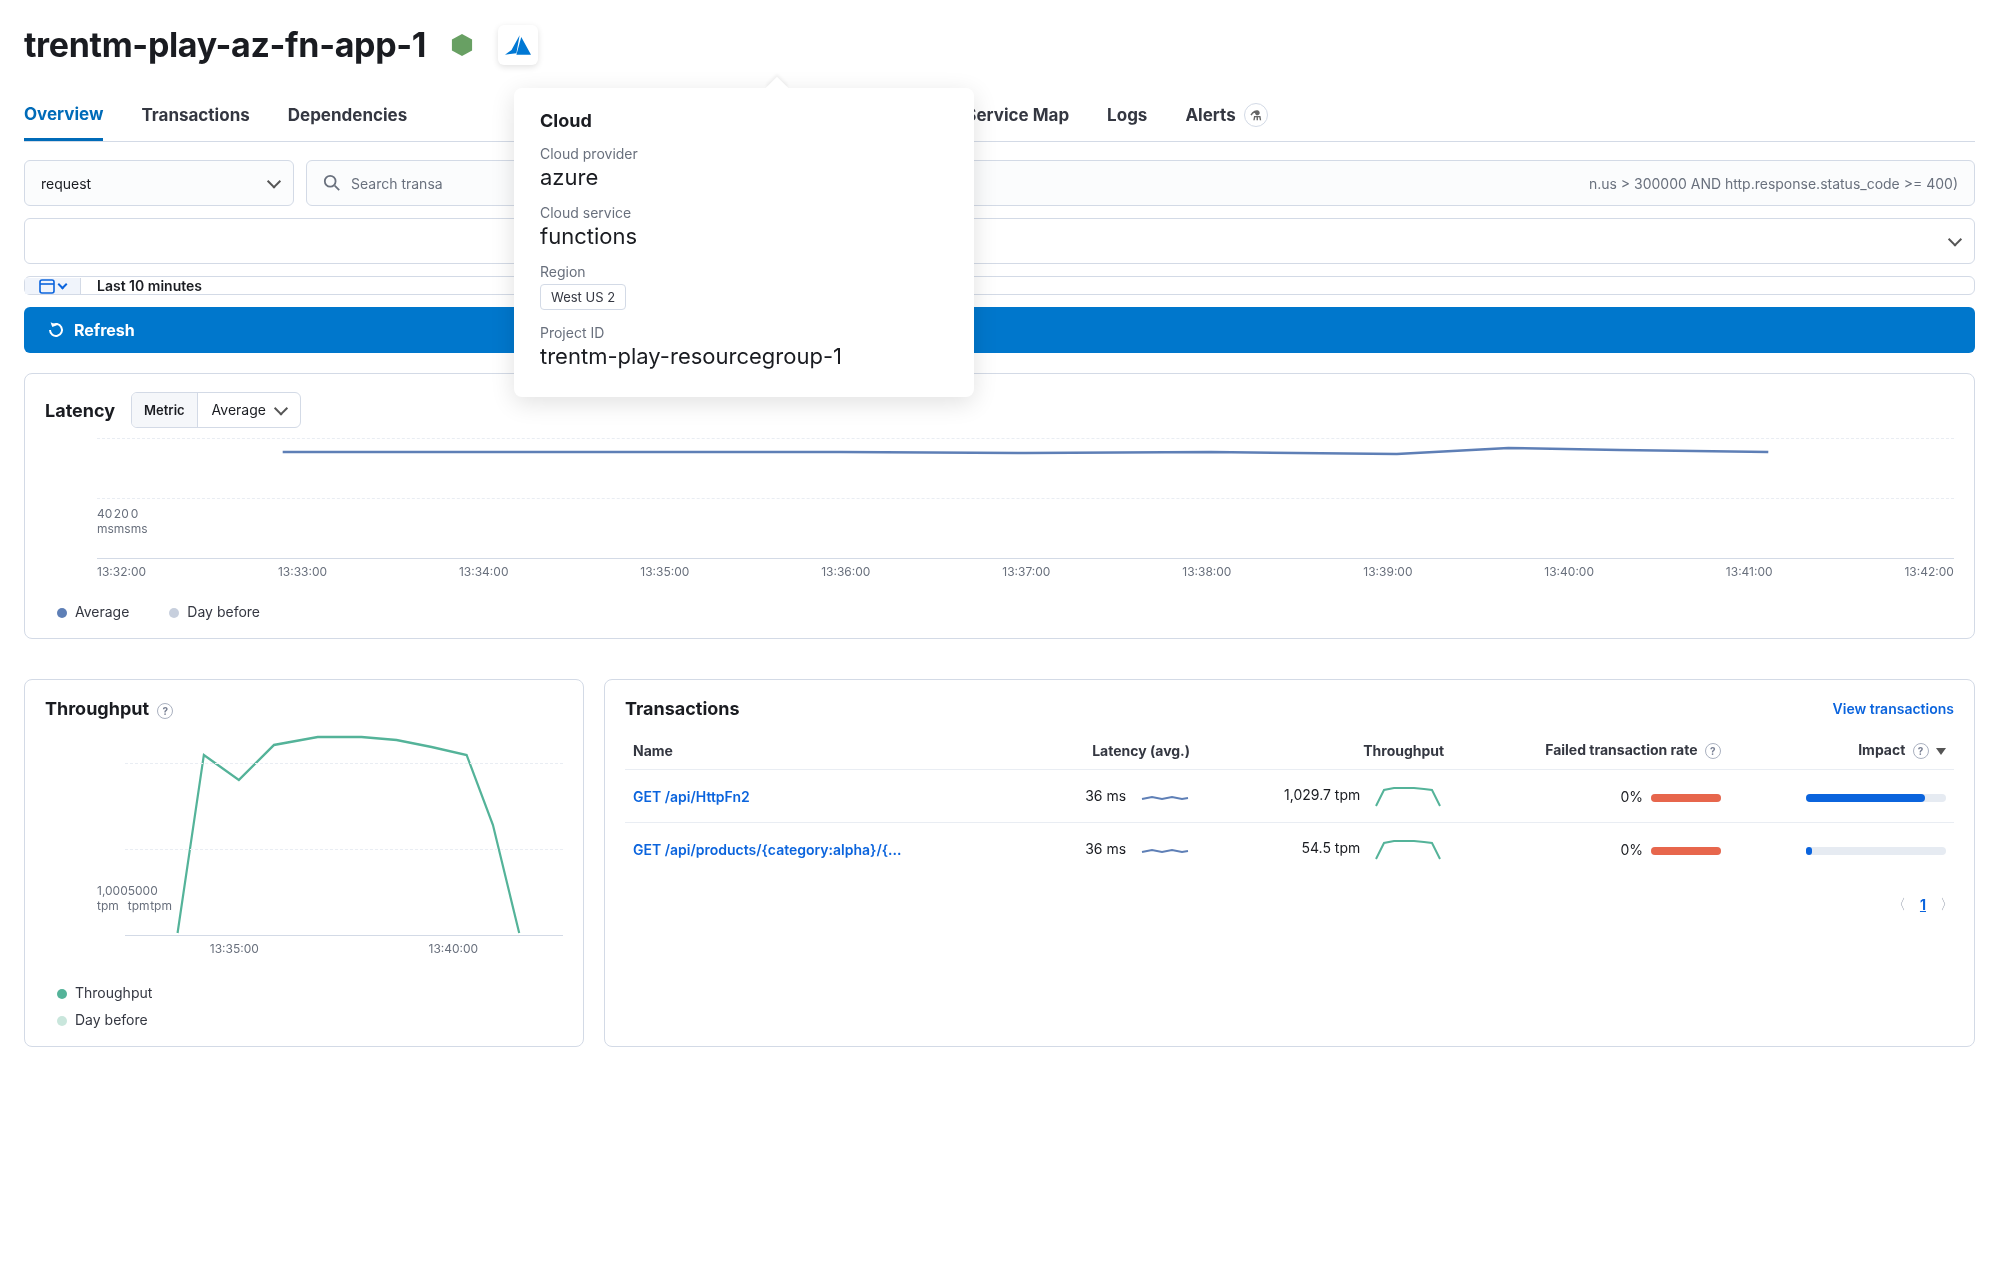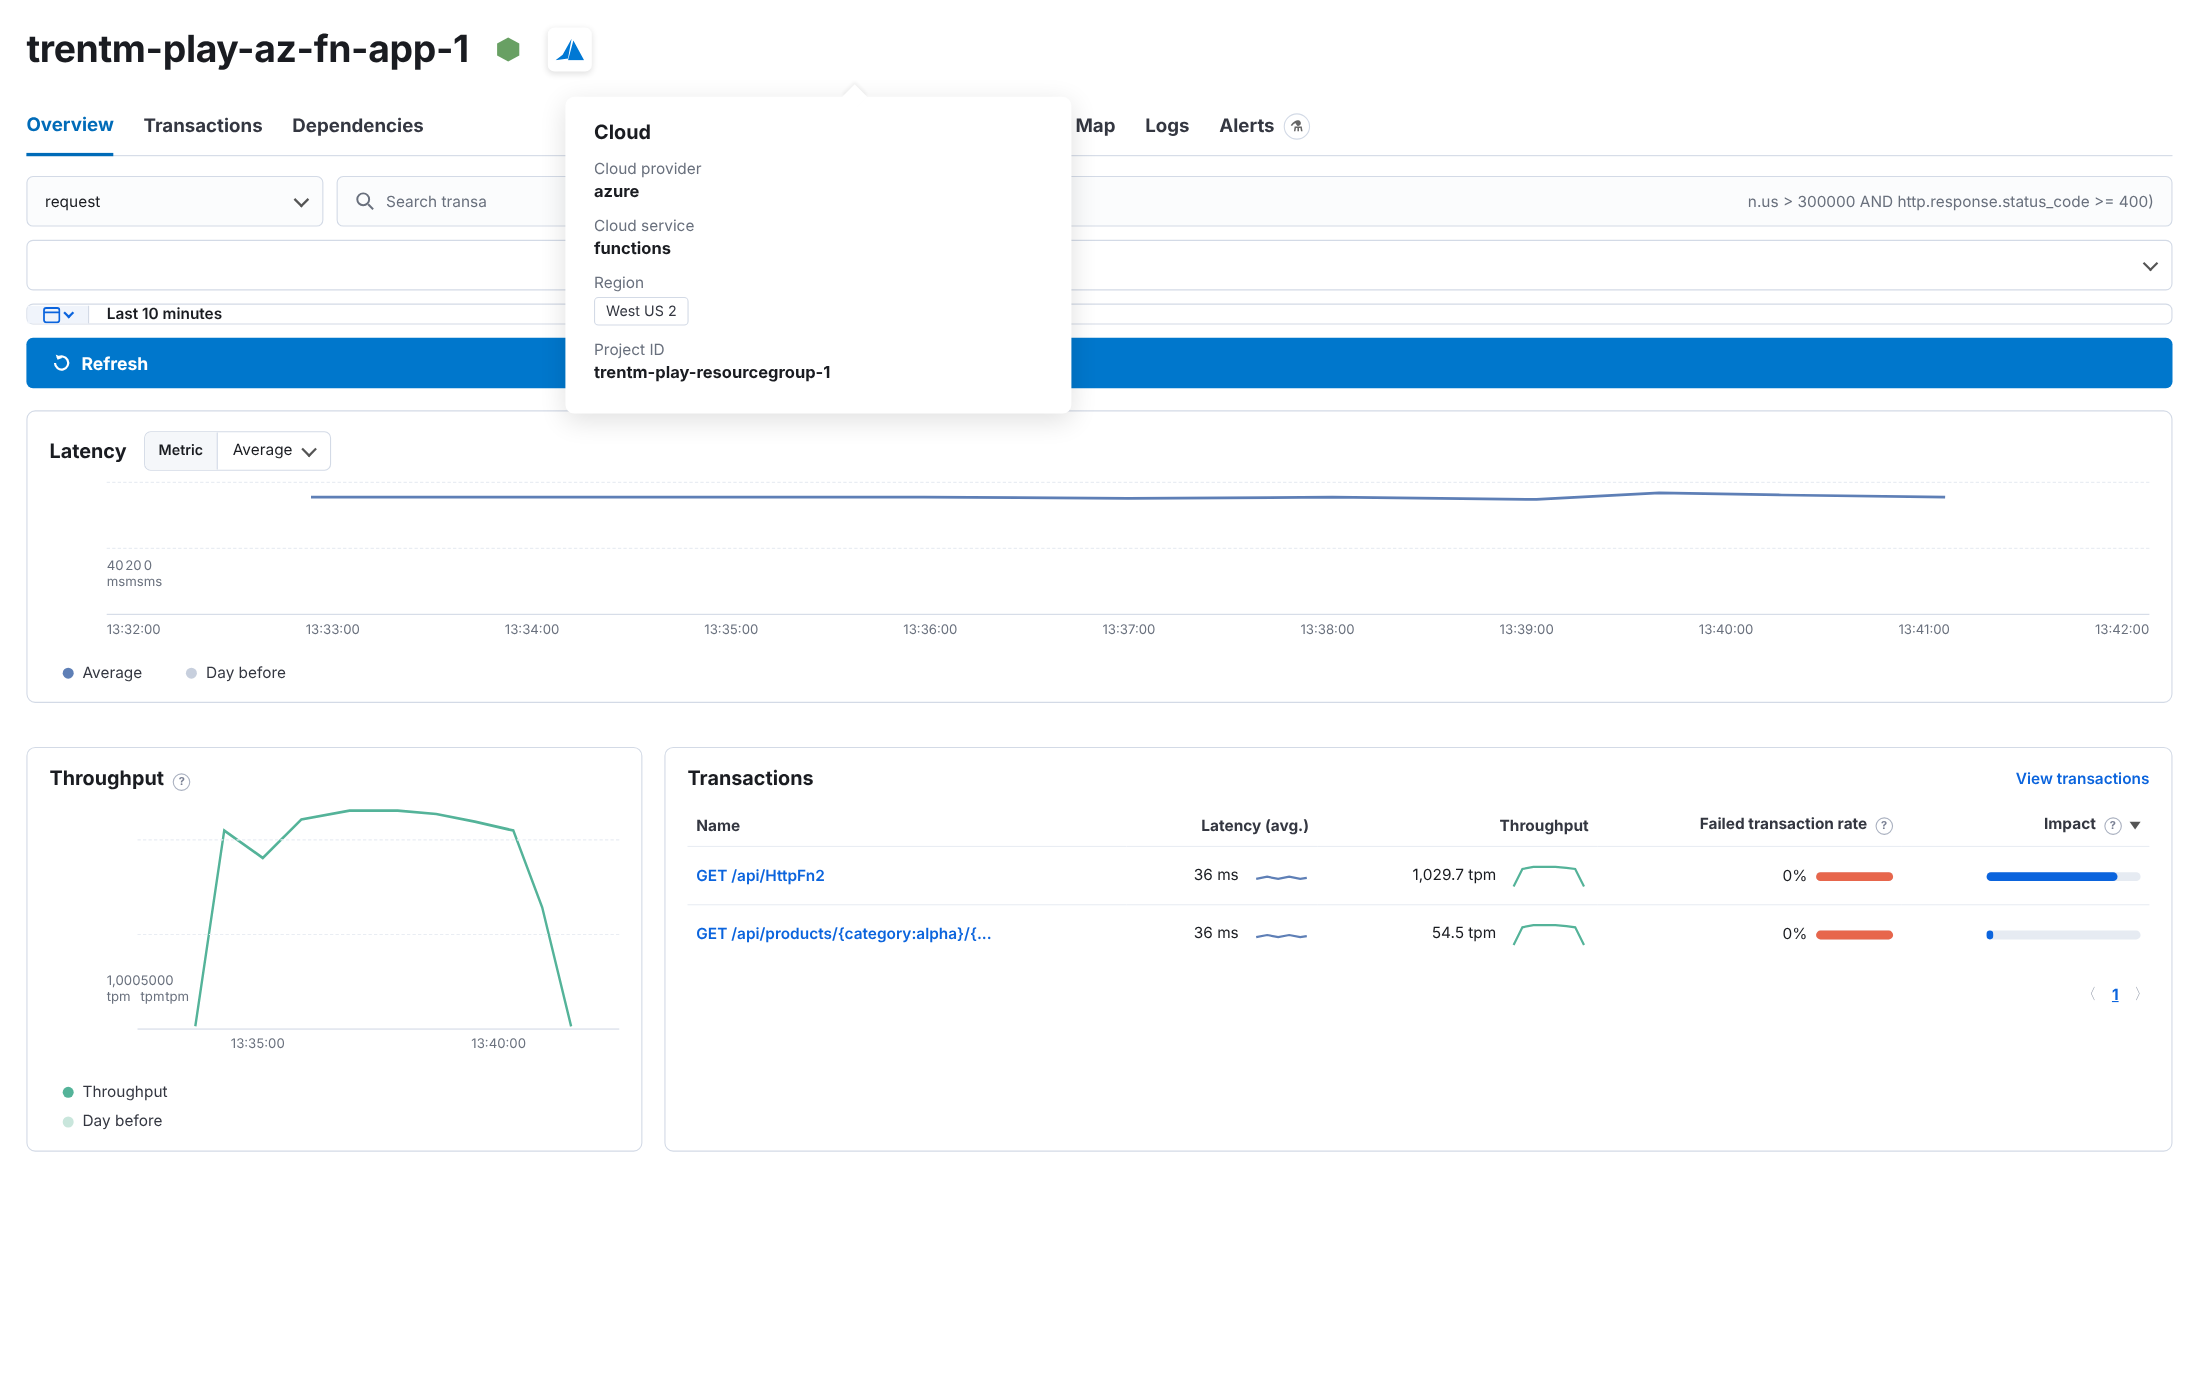--- a/index.html
+++ b/index.html
@@ -30,24 +30,24 @@
   .env-pill{display:flex;align-items:center;border:1px solid var(--border);border-radius:6px;overflow:hidden;}
   .env-pill .lab{background:var(--bg-soft);padding:10px 16px;color:var(--text-light);font-weight:600;border-right:1px solid var(--border);}
   .env-pill .sel{padding:10px 40px 10px 16px;position:relative;min-width:160px;}
   .chev::after{content:"";position:absolute;right:14px;top:50%;width:8px;height:8px;border-right:2px solid #555;border-bottom:2px solid #555;transform:translateY(-65%) rotate(45deg);}
   
   .popover{position:absolute;top:64px;left:490px;width:460px;background:#fff;border-radius:8px;box-shadow:var(--shadow);padding:22px 26px 28px;z-index:10;}
   .popover::before{content:"";position:absolute;top:-8px;left:255px;width:16px;height:16px;background:#fff;transform:rotate(45deg);box-shadow:-2px -2px 3px rgba(0,0,0,.05);}
   .popover h3{margin:0 0 14px;font-size:18px;}
   .popover .row{margin-top:14px;}
   .popover .k{color:var(--muted);font-size:14px;}
-  .popover .v{font-weight:700;font-size:15px;margin-top:2px;}
+  .popover .v{font-weight:400;font-size:22px;margin-top:2px;}
   .badge{display:inline-block;border:1px solid var(--border);border-radius:4px;padding:4px 10px;font-size:13px;color:var(--text-light);margin-top:4px;}
   
-  .tabs{display:flex;gap:27px;margin-top:24px;border-bottom:1px solid var(--border);}
+  .tabs{display:flex;align-items:center;gap:38px;margin-top:24px;border-bottom:1px solid var(--border);}
   .tab{padding:14px 0;font-size:17px;font-weight:700;color:var(--text-light);cursor:pointer;display:flex;align-items:center;gap:8px;}
   .tab.active{color:var(--blue);border-bottom:3px solid var(--blue);margin-bottom:-1px;}
   .beaker{width:24px;height:24px;border:1px solid var(--border);border-radius:50%;display:inline-flex;align-items:center;justify-content:center;font-size:13px;color:#666;}
   
   .filters{display:flex;gap:12px;margin-top:18px;justify-content:flex-end;}
   .select-box{display:flex;align-items:center;border:1px solid var(--border);border-radius:6px;background:#fbfcfd;height:46px;padding:0 40px 0 16px;position:relative;min-width:270px;}
   .search-box{flex:1;display:flex;align-items:center;border:1px solid var(--border);border-radius:6px;background:#fbfcfd;height:46px;padding:0 16px;color:var(--muted);gap:10px;}
   .filters2{display:flex;gap:12px;margin-top:12px;align-items:stretch;flex-direction:column;}
   .comparison{display:flex;align-items:center;border:1px solid var(--border);border-radius:6px;height:46px;padding:0 40px 0 16px;position:relative;min-width:1060px;background:#fff;}
   .date{display:flex;align-items:center;border:1px solid var(--border);border-radius:6px;height:46px;background:#fff;flex:1;}

